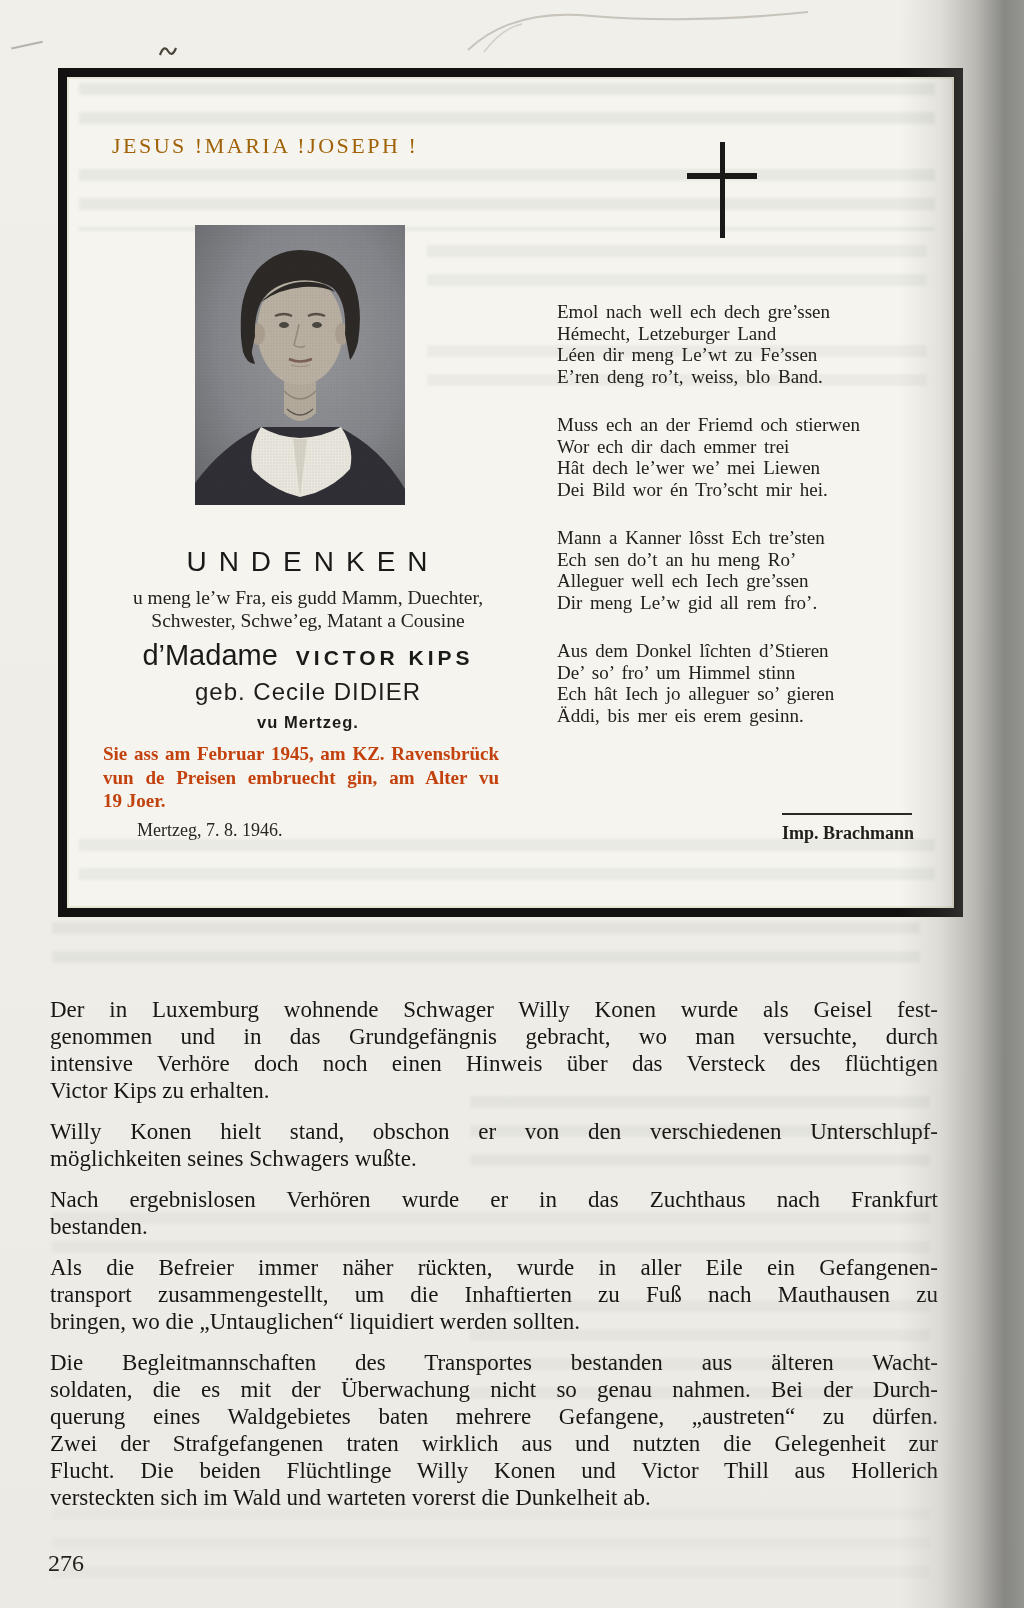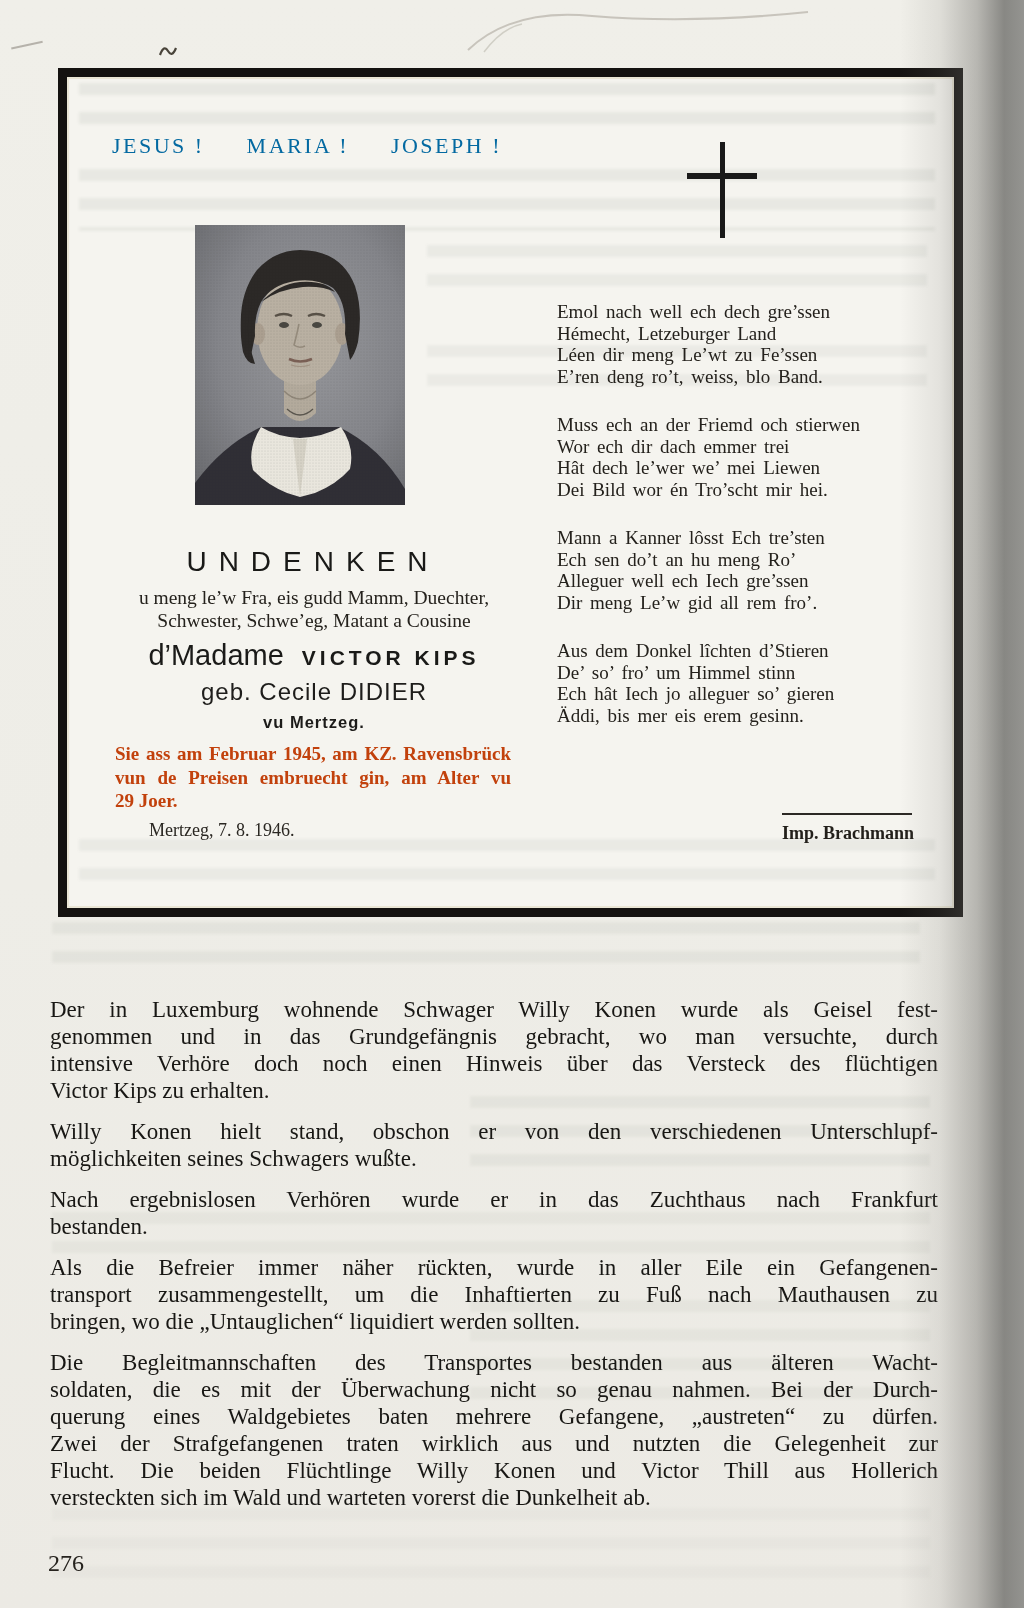--- a/index.html
+++ b/index.html
@@ -27,38 +27,38 @@
           border-top:2px solid rgba(110,105,95,.45);transform:rotate(-12deg);}
   .scratch{position:absolute;left:462px;top:2px;z-index:3;}
 
   
   .card{position:absolute;left:58px;top:68px;width:905px;height:849px;box-sizing:border-box;
         border:9px solid #141210;background:#f5f4ef;z-index:2;
         box-shadow:inset 0 0 0 2px rgba(214,204,166,.35);}
   .card .ghost{z-index:1;}
   .card > *{position:absolute;z-index:2;}
 
-  .invocation{left:45px;top:56px;width:390px;display:flex;justify-content:space-between;
-              font-size:22px;letter-spacing:2.5px;color:#0369a1;}
+  .invocation{left:45px;top:56px;width:390px;display:flex;justify-content:flex-start;
+              font-size:22px;letter-spacing:2.5px;color:#a16207;}
   .invocation span{white-space:nowrap;}
 
   .cross{left:620px;top:65px;width:70px;height:96px;}
   .cross .v{position:absolute;left:33px;top:0;width:5px;height:96px;background:#191919;}
   .cross .h{position:absolute;left:0;top:31px;width:70px;height:6px;background:#191919;}
 
   .portrait{left:128px;top:148px;width:210px;height:280px;margin:0;padding:0;}
   .portrait svg{display:block;width:210px;height:280px;}
 
   .poem{left:490px;top:224px;width:390px;font-size:19px;line-height:21.5px;
         color:#24211c;word-spacing:3px;}
   .stanza{margin-bottom:27px;}
   .poem-line{white-space:nowrap;}
 
   .left-col{left:36px;top:469px;width:410px;text-align:center;height:310px;}
-  .left-col > *{position:absolute;left:0;right:0;margin-left:12px;}
+  .left-col > *{position:absolute;left:0;right:0;}
   .card-title{top:0;margin:0;font-family:"Liberation Sans","DejaVu Sans",sans-serif;
               font-weight:normal;font-size:28px;letter-spacing:12px;margin-left:10px;color:#191917;}
   .dedication{top:40px;font-size:19.5px;line-height:23px;color:#24211c;}
   .name-line{top:93px;display:flex;justify-content:center;align-items:baseline;gap:18px;
              font-family:"Liberation Sans","DejaVu Sans",sans-serif;color:#1a1a18;}
   .name-prefix{font-size:29px;font-weight:400;}
   .name-main{font-size:21px;font-weight:bold;letter-spacing:4px;}
   .maiden{top:132px;font-family:"Liberation Sans","DejaVu Sans",sans-serif;
           font-size:24px;letter-spacing:1px;color:#1e1d1b;}
   .origin{top:167px;font-family:"Liberation Sans","DejaVu Sans",sans-serif;
@@ -204,21 +204,21 @@
       <div class="name-line">
         <span class="name-prefix">d’Madame</span>
         <span class="name-main">VICTOR KIPS</span>
       </div>
       <div class="maiden">geb. Cecile DIDIER</div>
       <div class="origin">vu Mertzeg.</div>
       <div class="death-note">
           <div class="death-para">
             <div class="jline">Sie ass am Februar 1945, am KZ. Ravensbrück</div>
             <div class="jline">vun de Preisen embruecht gin, am Alter vu</div>
-            <div class="jline last">29 Joer.</div>
+            <div class="jline last">19 Joer.</div>
           </div>
         </div>
       <div class="dateline">Mertzeg, 7. 8. 1946.</div>
     </div>
 
     <div class="imprint-wrap">
       <div class="imprint-rule"></div>
       <div class="imprint">Imp. Brachmann</div>
     </div>
   </section>

